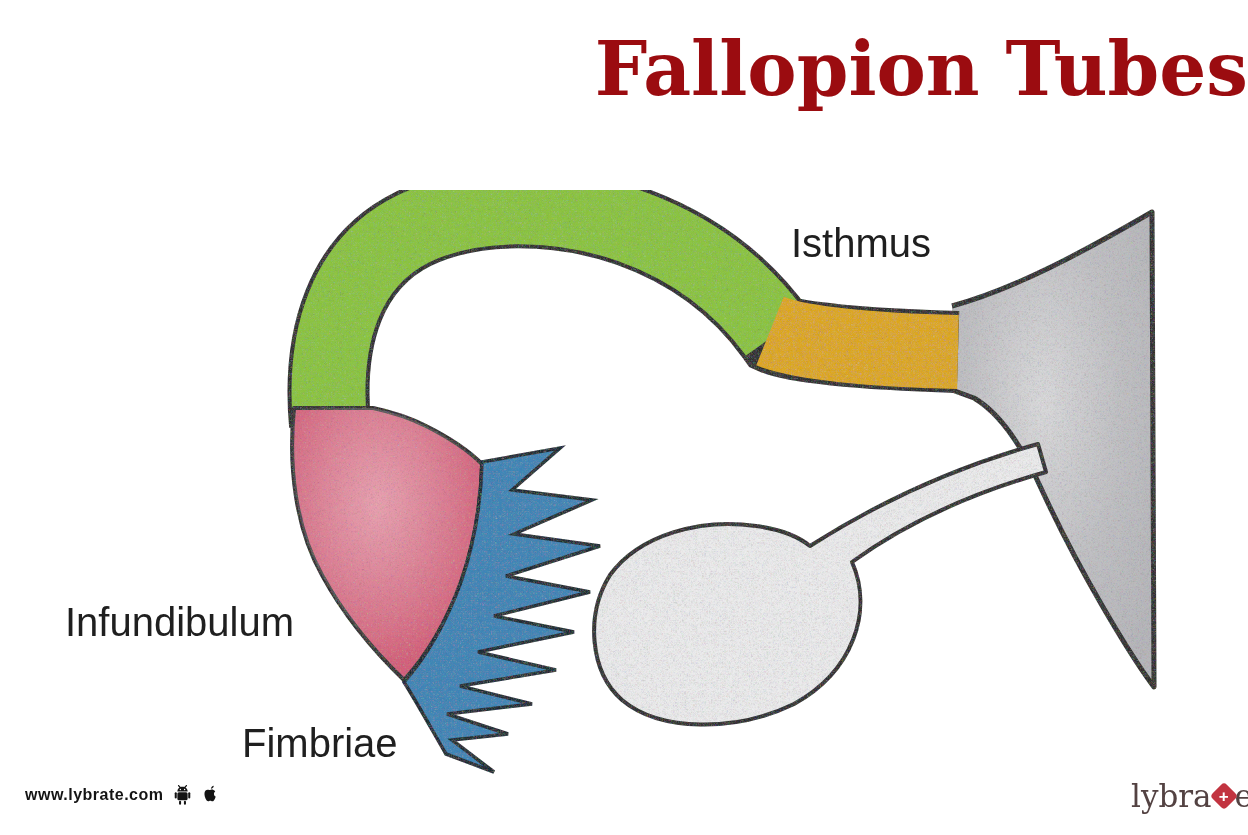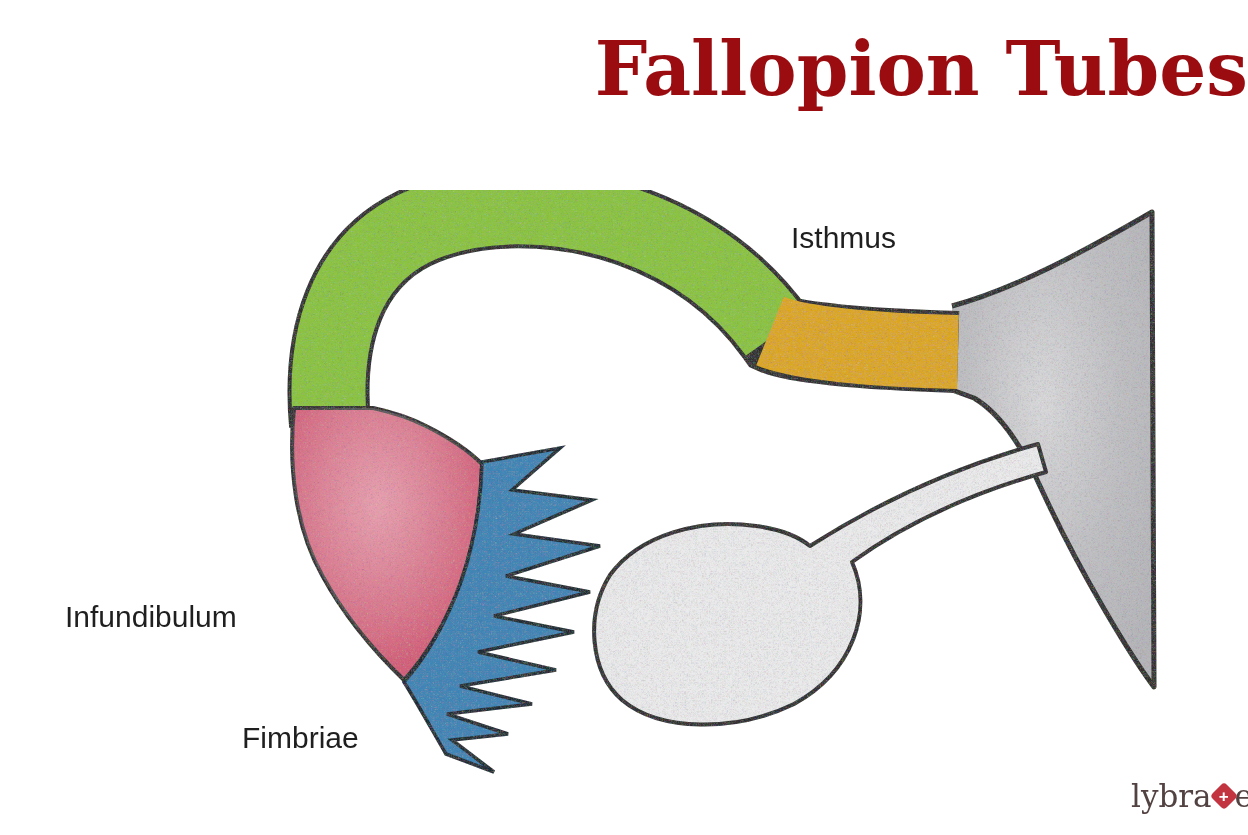--- a/index.html
+++ b/index.html
@@ -7,21 +7,21 @@
     position:relative; width:1248px; height:835px; background:#ffffff;
     overflow:hidden; font-family:"Liberation Sans", sans-serif;
   }
   .stage svg.art { position:absolute; left:0; top:0; }
   .page-title {
     position:absolute; left:0; right:0; top:26px; text-align:right;
     font-family:"DejaVu Serif", serif; font-weight:700; font-size:74px;
     letter-spacing:0px; color:#9b0c10;
   }
   .part-label {
-    position:absolute; font-size:30px; color:#1f1f1f; white-space:nowrap;
+    position:absolute; font-size:40px; color:#1f1f1f; white-space:nowrap;
   }
   .lbl-ampulla      { left:132px; top:266px; }
   .lbl-isthmus      { left:791px; top:221px; }
   .lbl-infundibulum { left:65px;  top:600px; }
   .lbl-fimbriae     { left:242px; top:721px; }
   .watermark {
     position:absolute; left:25px; top:784px; display:flex; align-items:center;
     gap:9px; color:#141414;
   }
   .watermark .site { font-size:16px; font-weight:700; letter-spacing:0.5px; }
@@ -126,20 +126,43 @@
                C473 547 481 504 482 462 Z" fill="#3d86b8"></path>
     </g>
   </svg>
 
   <div class="page-title" style="color: rgb(155, 12, 16);">Fallopion Tubes</div>
 
   <div class="part-label lbl-isthmus">Isthmus</div>
   <div class="part-label lbl-infundibulum">Infundibulum</div>
   <div class="part-label lbl-fimbriae">Fimbriae</div>
 
+  <div class="watermark">
+    <span class="site">www.lybrate.com</span>
+    <svg width="19" height="22" viewBox="0 0 24 28" fill="#141414">
+      <path d="M7 2 L9.4 4.8 M17 2 L14.6 4.8" stroke="#141414" stroke-width="1.6" stroke-linecap="round"></path>
+      <path d="M5.5 9.5 C5.5 5.9 8.4 3.4 12 3.4 C15.6 3.4 18.5 5.9 18.5 9.5 Z"></path>
+      <circle cx="9.3" cy="7" r="0.9" fill="#ffffff"></circle>
+      <circle cx="14.7" cy="7" r="0.9" fill="#ffffff"></circle>
+      <rect x="5.5" y="10.4" width="13" height="10.4" rx="2"></rect>
+      <rect x="2.1" y="10.4" width="2.6" height="8.2" rx="1.3"></rect>
+      <rect x="19.3" y="10.4" width="2.6" height="8.2" rx="1.3"></rect>
+      <rect x="7.6" y="21.2" width="2.6" height="5.2" rx="1.3"></rect>
+      <rect x="13.8" y="21.2" width="2.6" height="5.2" rx="1.3"></rect>
+    </svg>
+    <svg width="18" height="22" viewBox="0 0 24 28" fill="#141414">
+      <path d="M13.2 5.6 C13.3 3.5 15 1.8 17 1.6 C17.1 3.8 15.2 5.5 13.2 5.6 Z"></path>
+      <path d="M16.6 7.3 C15.2 6.4 13.6 6.8 12.4 7.3 C11.9 7.5 11.5 7.5 11 7.3
+               C9.5 6.7 7.6 6.5 6.1 7.9 C3.9 10 4.3 15 6 18.6
+               C6.9 20.5 8.1 22.5 9.8 22.4 C10.8 22.4 11.2 21.8 12.4 21.8
+               C13.6 21.8 13.9 22.4 15 22.4 C16.7 22.4 17.9 20.4 18.7 18.5
+               C19.3 17.2 19.5 16.5 19.6 16 C17.1 15 16.3 10.7 19 9.2
+               C18.3 8.3 17.5 7.7 16.6 7.3 Z"></path>
+    </svg>
+  </div>
 
   <div class="brand" style="color: rgb(83, 66, 66);">
     <span>lybra</span>
     <span class="diamond" style="background-color: rgb(194, 52, 64);">
       <span class="plus">+</span>
     </span>
     <span>e</span>
   </div>
 
 </div>

